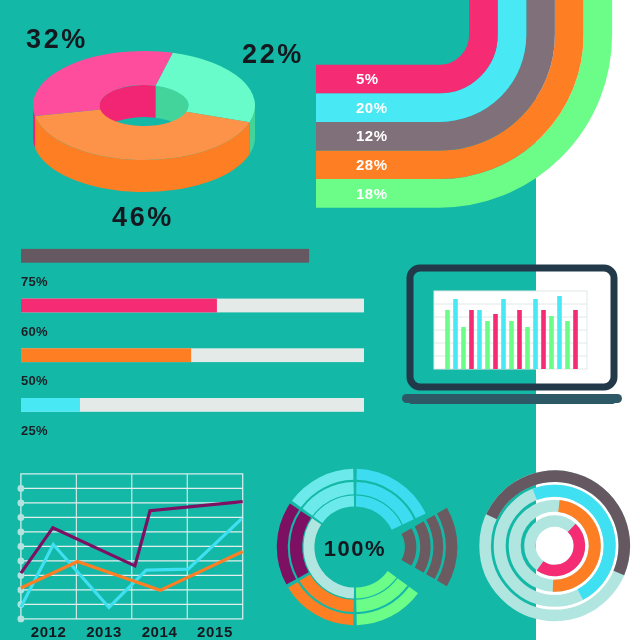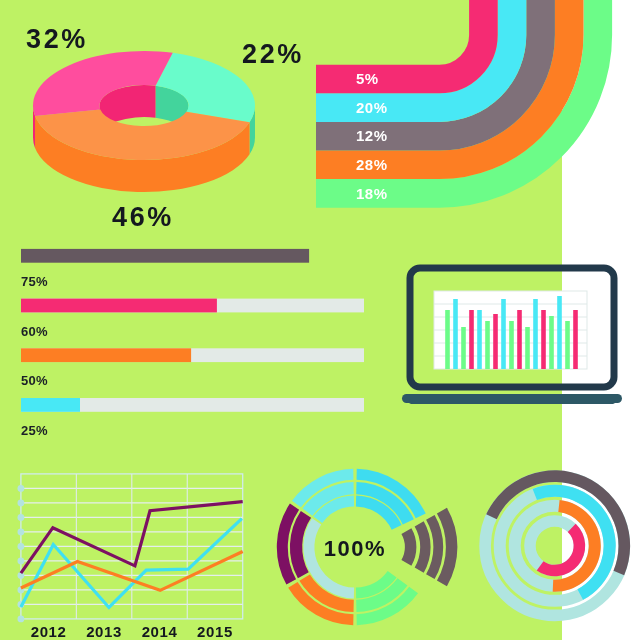--- a/index.html
+++ b/index.html
@@ -1,17 +1,17 @@
 <!DOCTYPE html>
 <html><head>
 <meta charset="utf-8">
 <style>
   html,body{margin:0;padding:0;background:#ffffff;}
   body{width:640px;height:640px;overflow:hidden;font-family:"Liberation Sans",sans-serif;}
-  #stage{position:relative;width:536px;height:640px;background:#bef264;padding-left:26px;}
+  #stage{position:relative;width:536px;height:640px;background:#14b8a6;}
   #main{position:absolute;left:0;top:0;}
   .big-pct{font-family:"Liberation Sans",sans-serif;font-weight:bold;font-size:27px;letter-spacing:2.6px;fill:#14181f;}
   .band-pct{font-family:"Liberation Sans",sans-serif;font-weight:bold;font-size:15px;letter-spacing:0.5px;fill:#ffffff;}
   .bar-pct{font-family:"Liberation Sans",sans-serif;font-weight:bold;font-size:13px;letter-spacing:0.3px;fill:#1b2027;}
   .center-pct{font-family:"Liberation Sans",sans-serif;font-weight:bold;font-size:22px;letter-spacing:1.5px;fill:#14181f;}
   .year-lbl{font-family:"Liberation Sans",sans-serif;font-weight:bold;font-size:15px;letter-spacing:0.6px;fill:#14181f;}
 </style>
 </head>
 <body>
 

